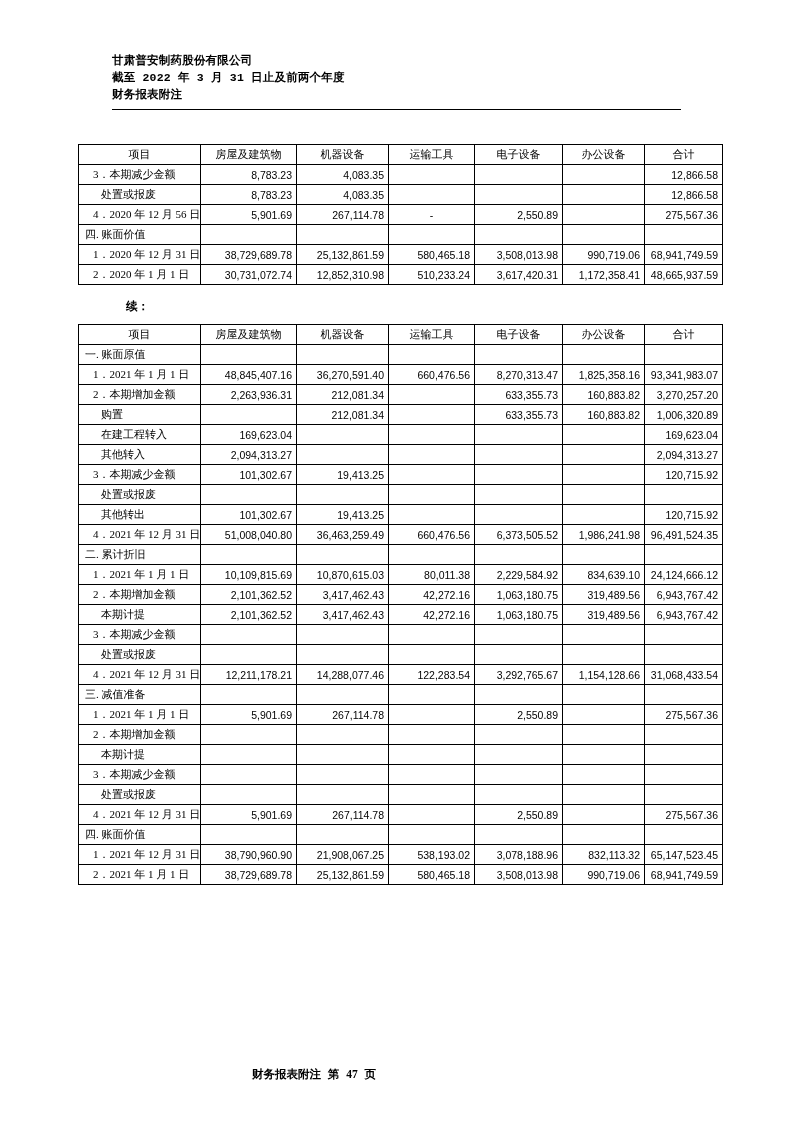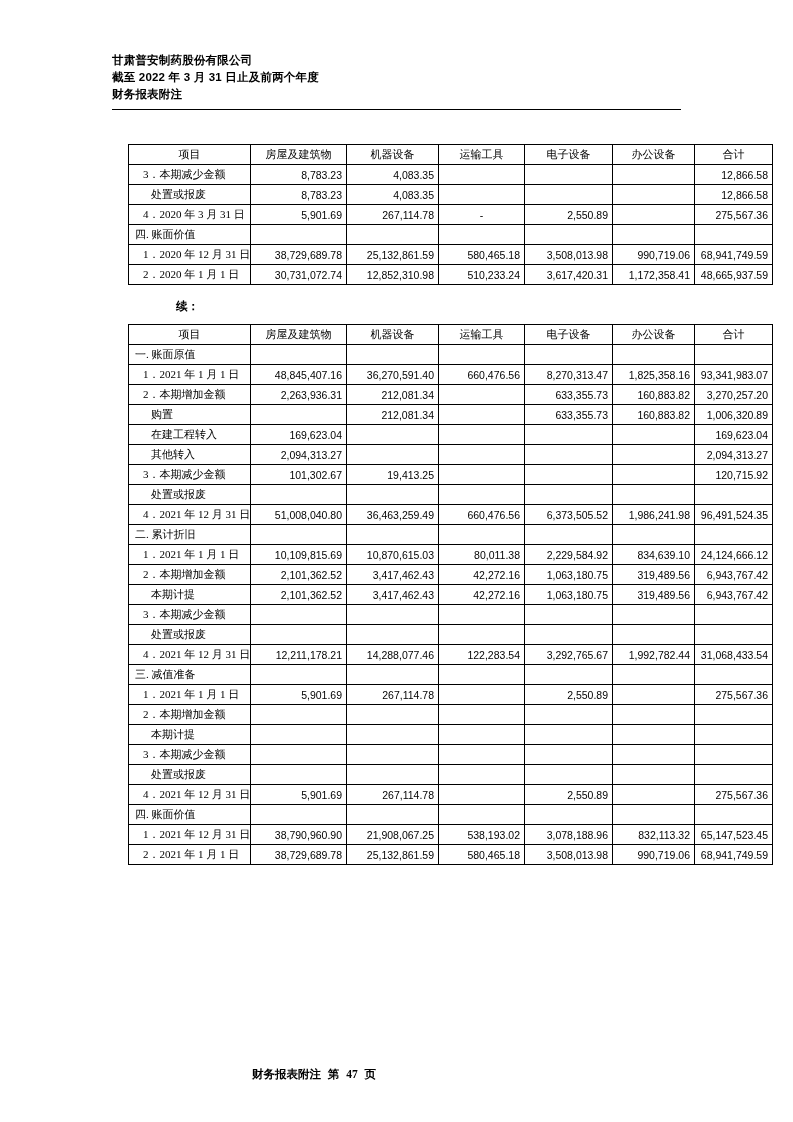--- a/index.html
+++ b/index.html
@@ -19,34 +19,34 @@
     width: 793px;
     height: 1122px;
     box-sizing: border-box;
     padding: 52px 56px 40px 56px;
     position: relative;
   }
   .header {
     margin-left: 56px;
     font-size: 11.5px;
     line-height: 17px;
-    font-family: Liberation Sans, sans-serif;
+    font-family: Liberation Mono, monospace;
     font-weight: bold;
     letter-spacing: 0.2px;
   }
   .header div { white-space: nowrap; }
   .header-rule {
     margin-top: 6px;
     margin-left: 56px;
     margin-right: 56px;
     border-bottom: 1px solid #000;
   }
   .content {
     margin-top: 34px;
-    margin-left: 72px;
+    margin-left: 22px;
     margin-right: 48px;
   }
   table.fin {
     border-collapse: collapse;
     width: 644px;
     table-layout: fixed;
     font-size: 10.5px;
     font-family: "Liberation Sans", "DejaVu Sans", sans-serif;
   }
   table.fin td {
@@ -151,21 +151,21 @@
           <tr>
             <td class="lbl ind2">处置或报废</td>
             <td class="num">8,783.23</td>
             <td class="num">4,083.35</td>
             <td class="num"></td>
             <td class="num"></td>
             <td class="num"></td>
             <td class="num">12,866.58</td>
           </tr>
           <tr>
-            <td class="lbl ind1">4．2020 年 3 月 31 日</td>
+            <td class="lbl ind1">4．2020 年 12 月 56 日</td>
             <td class="num">5,901.69</td>
             <td class="num">267,114.78</td>
             <td class="num ctr">-</td>
             <td class="num">2,550.89</td>
             <td class="num"></td>
             <td class="num">275,567.36</td>
           </tr>
           <tr>
             <td class="lbl ind0">四. 账面价值</td>
             <td class="num"></td>
@@ -286,20 +286,29 @@
           <tr>
             <td class="lbl ind2">处置或报废</td>
             <td class="num"></td>
             <td class="num"></td>
             <td class="num"></td>
             <td class="num"></td>
             <td class="num"></td>
             <td class="num"></td>
           </tr>
           <tr>
+            <td class="lbl ind2">其他转出</td>
+            <td class="num">101,302.67</td>
+            <td class="num">19,413.25</td>
+            <td class="num"></td>
+            <td class="num"></td>
+            <td class="num"></td>
+            <td class="num">120,715.92</td>
+          </tr>
+          <tr>
             <td class="lbl ind1">4．2021 年 12 月 31 日</td>
             <td class="num">51,008,040.80</td>
             <td class="num">36,463,259.49</td>
             <td class="num">660,476.56</td>
             <td class="num">6,373,505.52</td>
             <td class="num">1,986,241.98</td>
             <td class="num">96,491,524.35</td>
           </tr>
           <tr>
             <td class="lbl ind0">二. 累计折旧</td>
@@ -354,21 +363,21 @@
             <td class="num"></td>
             <td class="num"></td>
             <td class="num"></td>
           </tr>
           <tr>
             <td class="lbl ind1">4．2021 年 12 月 31 日</td>
             <td class="num">12,211,178.21</td>
             <td class="num">14,288,077.46</td>
             <td class="num">122,283.54</td>
             <td class="num">3,292,765.67</td>
-            <td class="num">1,992,782.44</td>
+            <td class="num">1,154,128.66</td>
             <td class="num">31,068,433.54</td>
           </tr>
           <tr>
             <td class="lbl ind0">三. 减值准备</td>
             <td class="num"></td>
             <td class="num"></td>
             <td class="num"></td>
             <td class="num"></td>
             <td class="num"></td>
             <td class="num"></td>

